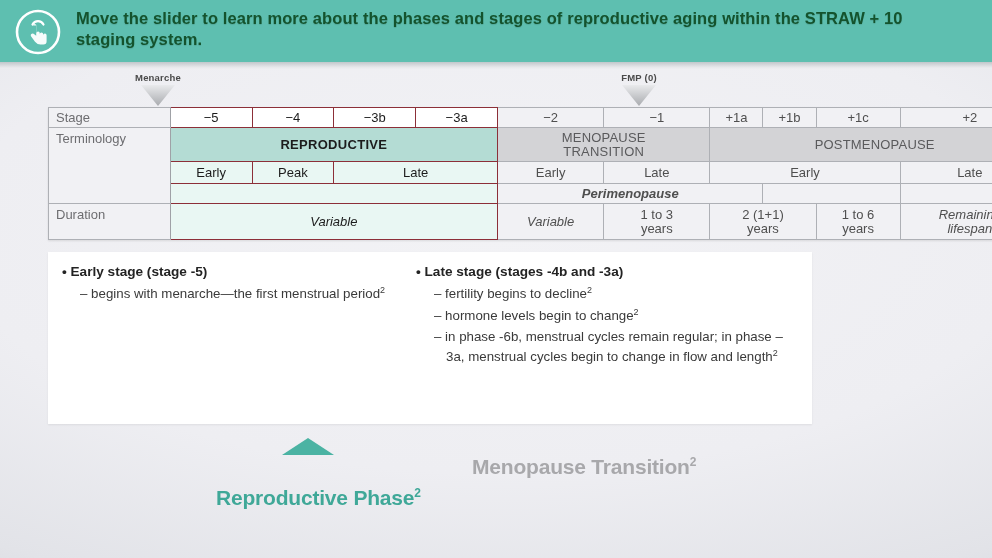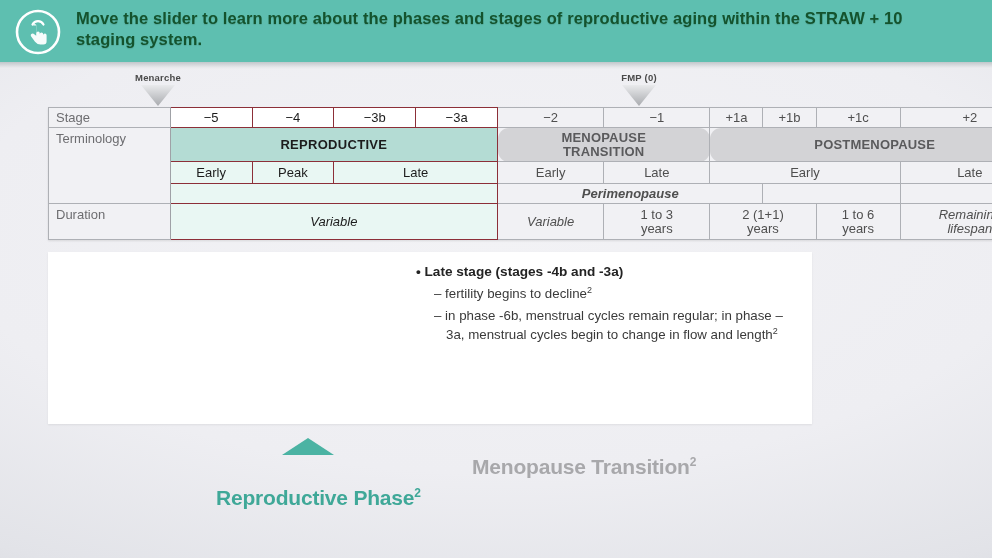--- a/index.html
+++ b/index.html
@@ -71,21 +71,21 @@
   .rep-stage{background:#ffffff !important;color:#1c1c1c !important;font-size:13.5px;}
   .rep-band{
     background:#b4dcd4 !important;color:#1c1c1c !important;
     font-weight:bold;font-size:13.5px;letter-spacing:.3px;
   }
   .rep-sub{background:#e9f7f3 !important;color:#1c1c1c !important;font-size:13.5px;}
   .rep-pale{background:#e9f7f3 !important;}
   .rep-dur{background:#e9f7f3 !important;color:#1c1c1c !important;font-style:italic;font-size:13.5px;}
   .mt-band{
     background:#d3d3d6 !important;color:#5a5a5c !important;
-    font-weight:bold;font-size:12.5px;line-height:14px;letter-spacing:.2px;border-radius:11px;
+    font-weight:normal;font-size:12.5px;line-height:14px;letter-spacing:.2px;
   }
   .peri{font-style:italic;font-weight:bold;color:#5b5b5d;font-size:13px;}
   .ital{font-style:italic;}
   .r-stage{font-size:13.5px;color:#3f3f41;}
   .dur{font-size:12.5px;line-height:14px;color:#4f4f4f;}
 
   
   .panel{
     position:absolute;left:48px;top:252px;width:764px;height:172px;
     background:#ffffff;
@@ -225,28 +225,33 @@
         <span>lifespan</span>
       </td>
     </tr>
   </tbody>
     </table>
 
   <div class="panel">
 
     <div class="col left">
 
+      <div class="b-item">
+        <div class="b-head">•&nbsp;<span>Early stage (stage -5)</span></div>
+        <div class="b-sub">–&nbsp;<span>begins with menarche—the first menstrual period</span><sup>2</sup></div>
+      </div>
       <div class="spacer"></div>
 
     </div>
 
     <div class="col right">
       <div class="b-item">
         <div class="b-head">•&nbsp;<span>Late stage (stages -4b and -3a)</span></div>
         <div class="b-sub">–&nbsp;<span>fertility begins to decline</span><sup>2</sup></div>
+        <div class="b-sub">–&nbsp;<span>hormone levels begin to change</span><sup>2</sup></div>
         <div class="b-sub">–&nbsp;<span>in phase -6b, menstrual cycles remain regular; in phase – 3a, menstrual cycles begin to change in flow and length</span><sup>2</sup></div>
       </div>
     </div>
 
   </div>
 
   <div class="phase-arrow"></div>
 
   <div class="phase active" style="left:216px;margin-top:31px;">
     <span>Reproductive Phase</span><sup>2</sup>

